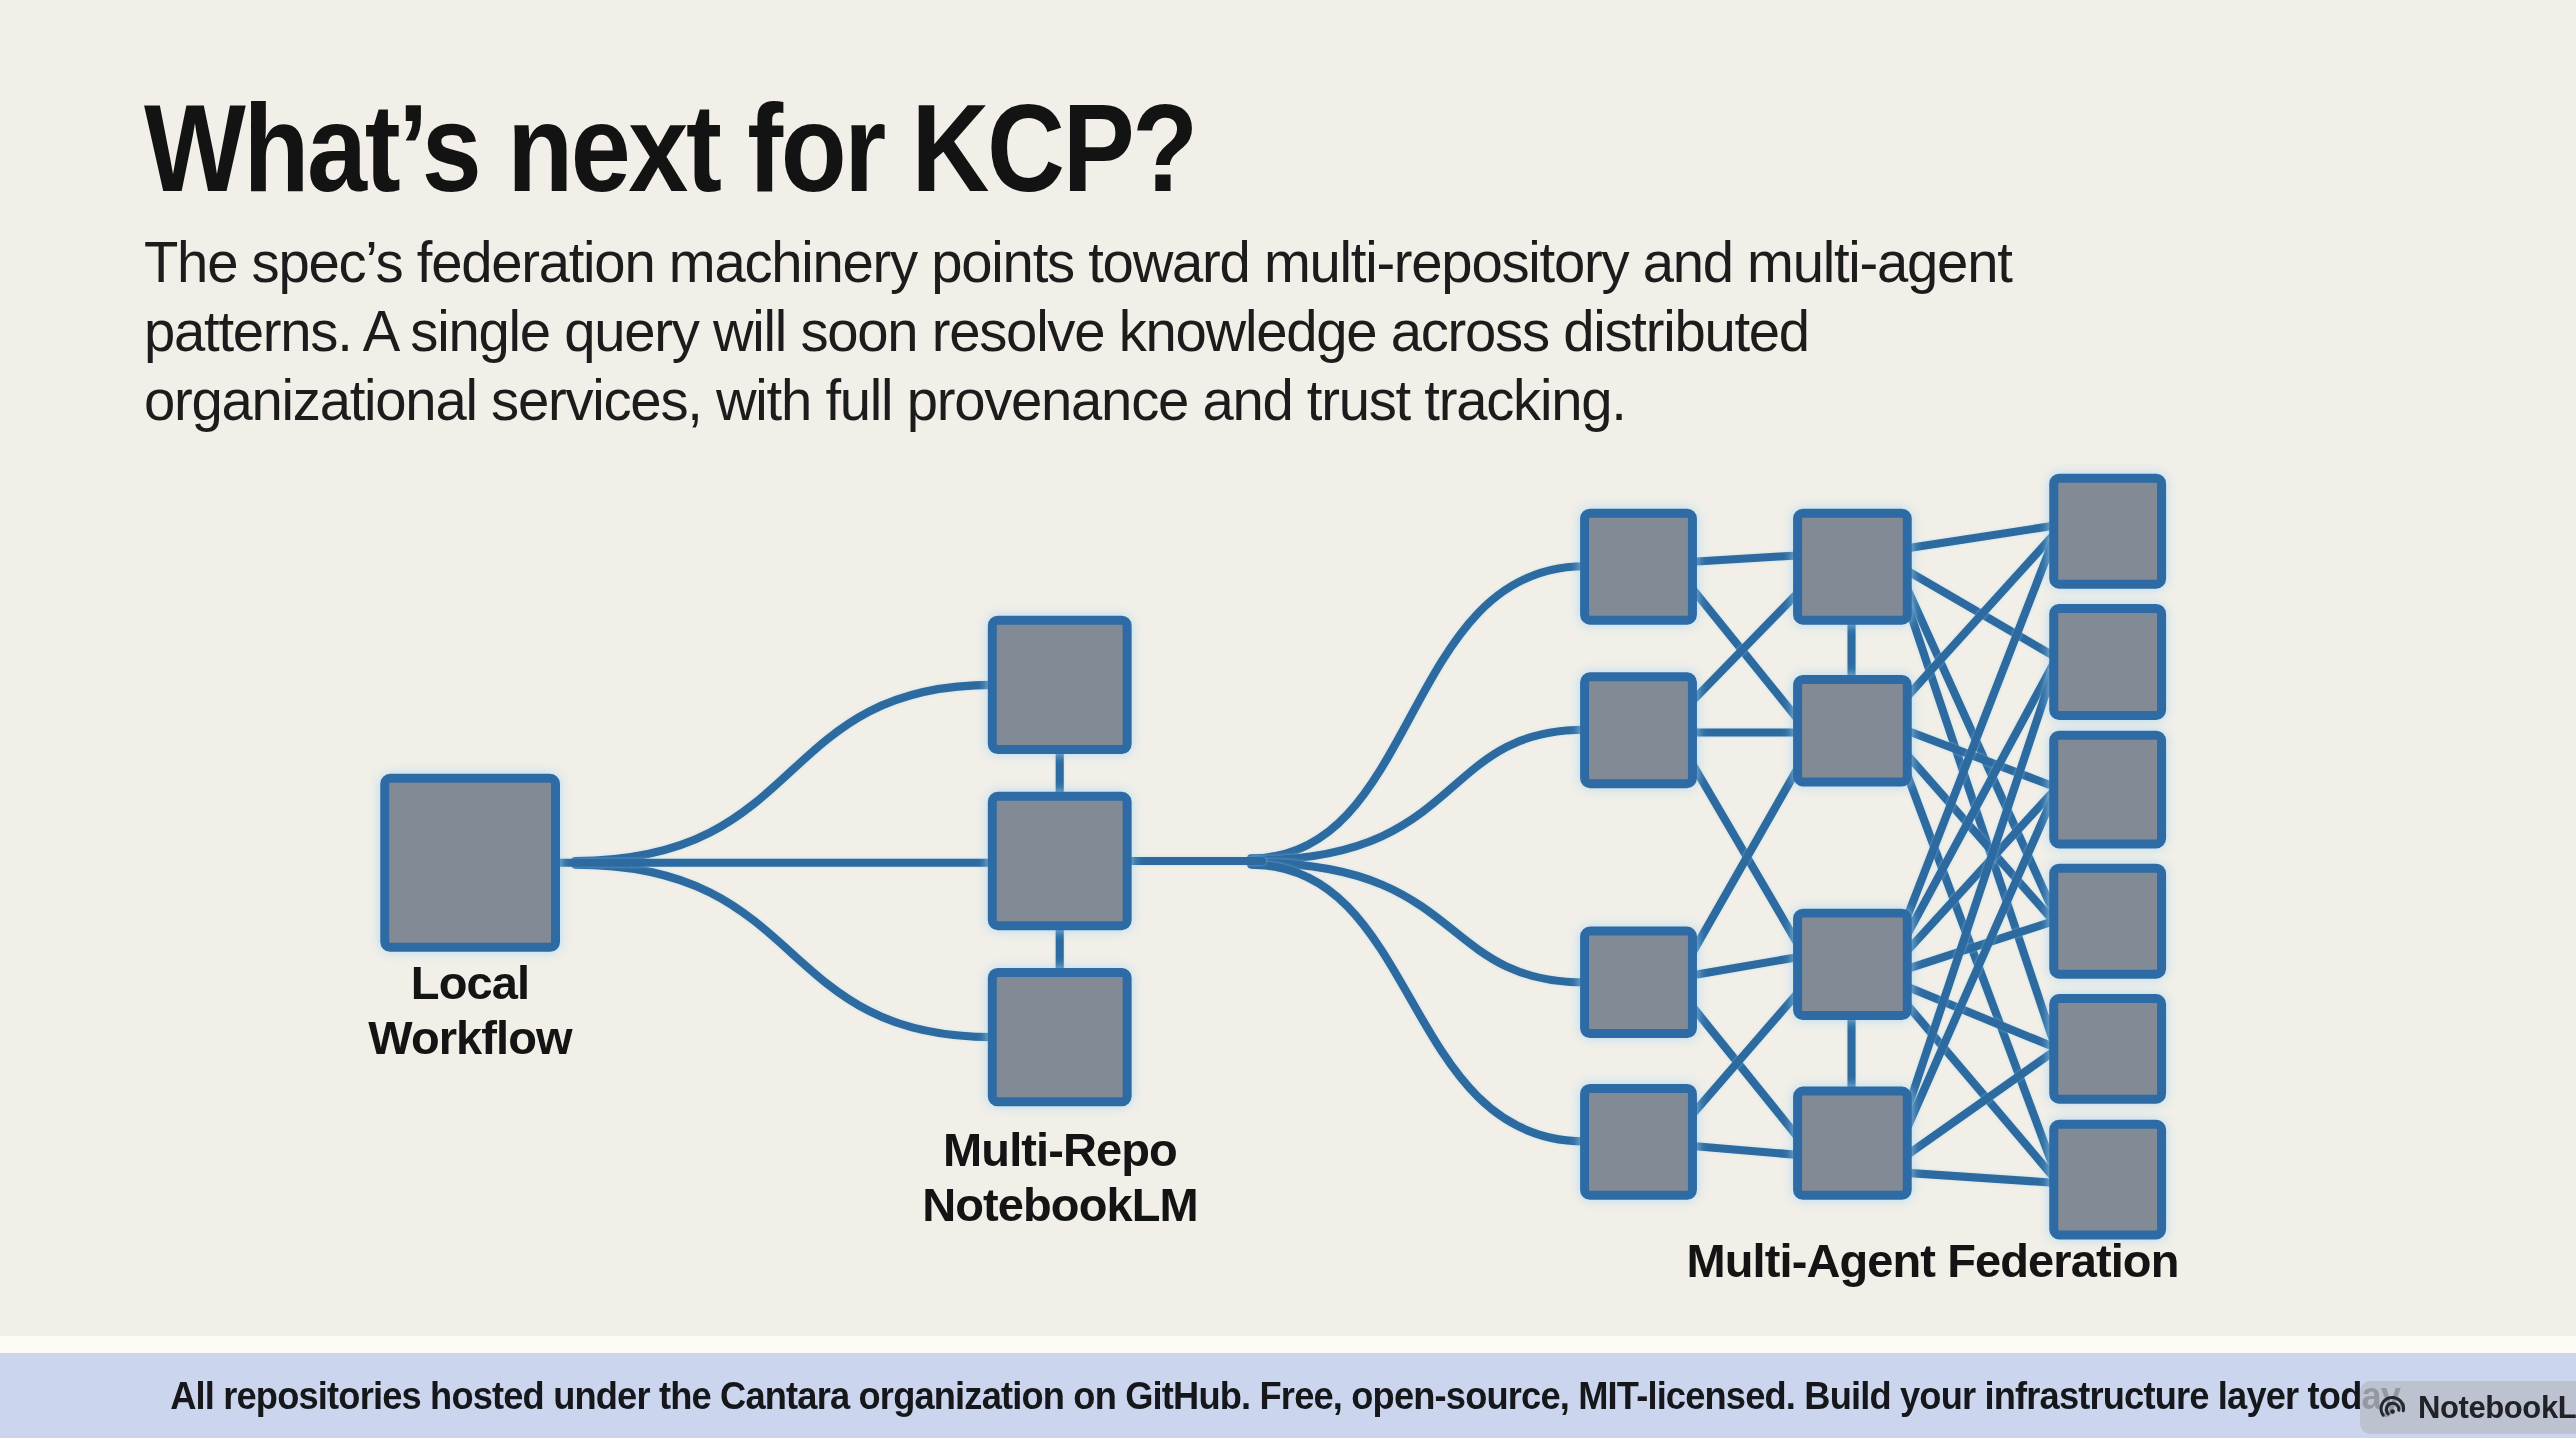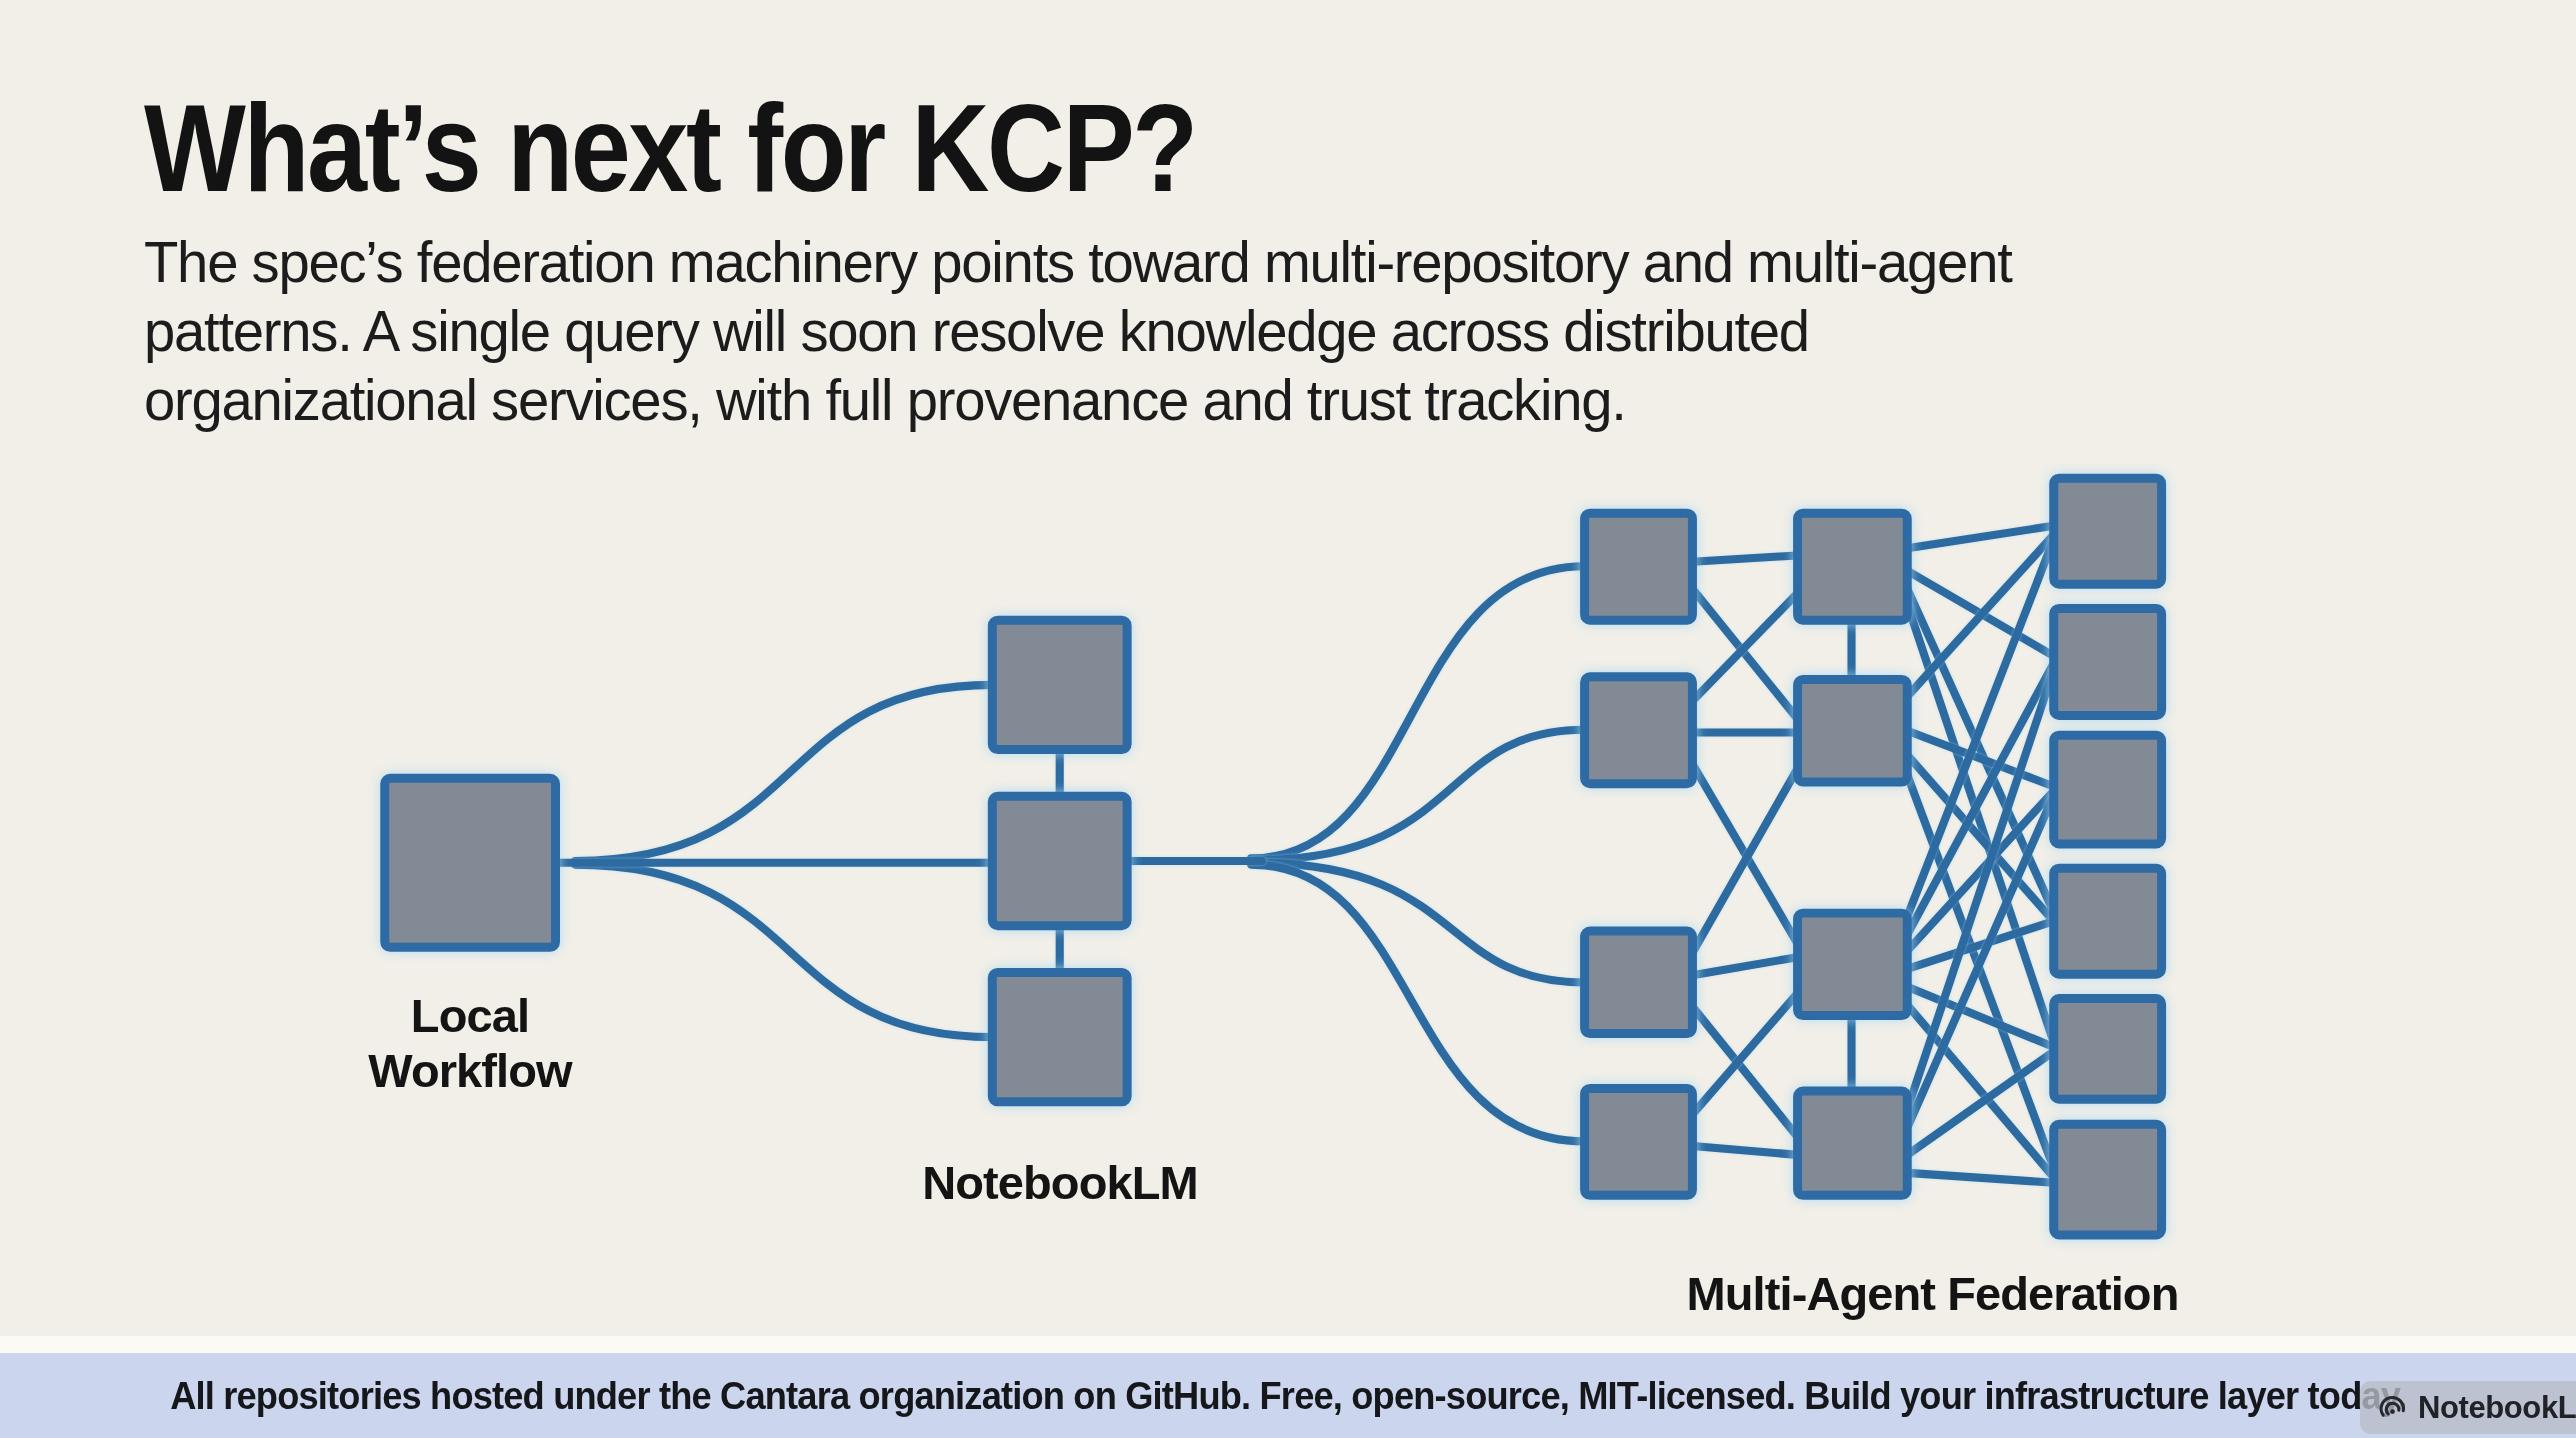--- a/index.html
+++ b/index.html
@@ -16,21 +16,21 @@
   .body-text{
     position:absolute;left:144px;top:227px;
     font-size:58px;line-height:69px;letter-spacing:-1.3px;color:#1c1c1c;
     font-weight:normal;white-space:nowrap;transform:scaleX(.97);transform-origin:0 0;
   }
   #diagram{position:absolute;left:0;top:0;}
   #diagram .node{filter:drop-shadow(0 0 6px rgba(165,215,245,.85));}
   #diagram .edge{filter:drop-shadow(0 0 2px rgba(165,215,245,.6));}
   .dlabel{
     position:absolute;text-align:center;color:#141414;
-    font-size:47px;font-weight:bold;line-height:55px;letter-spacing:-0.9px;margin-top:33px;
+    font-size:47px;font-weight:bold;line-height:55px;letter-spacing:-0.9px;
   }
   .lbl-local{left:362px;top:955px;width:216px;}
   .lbl-repo{left:880px;top:1122px;width:360px;}
   .lbl-agent{left:1573px;top:1233px;width:719px;white-space:nowrap;}
   .footer-strip{
     position:absolute;left:0;top:1336px;width:2576px;height:17px;background:#fbfaf4;
   }
   .footer-bar{
     position:absolute;left:0;top:1353px;width:2576px;height:85px;
     background:#cbd6ee;display:flex;align-items:center;justify-content:center;
@@ -123,20 +123,21 @@
       <rect x="2285" y="1251" width="120" height="123" rx="6" ry="6" fill="#828a95" stroke="#2e6ba4" stroke-width="10" class="node"></rect>
     </g>
 </svg>
 
 <div class="dlabel lbl-local">
   <div>Local</div>
   <div>Workflow</div>
 </div>
 
 <div class="dlabel lbl-repo">
+  <div>Multi-Repo</div>
   <div>NotebookLM</div>
 </div>
 
 <div class="dlabel lbl-agent">Multi-Agent Federation</div>
 
 <div class="footer-strip"></div>
 
 <div class="footer-bar">
   <div class="footer-text">All repositories hosted under the Cantara organization on GitHub. Free, open-source, MIT-licensed. Build your infrastructure layer today.</div>
 </div>

